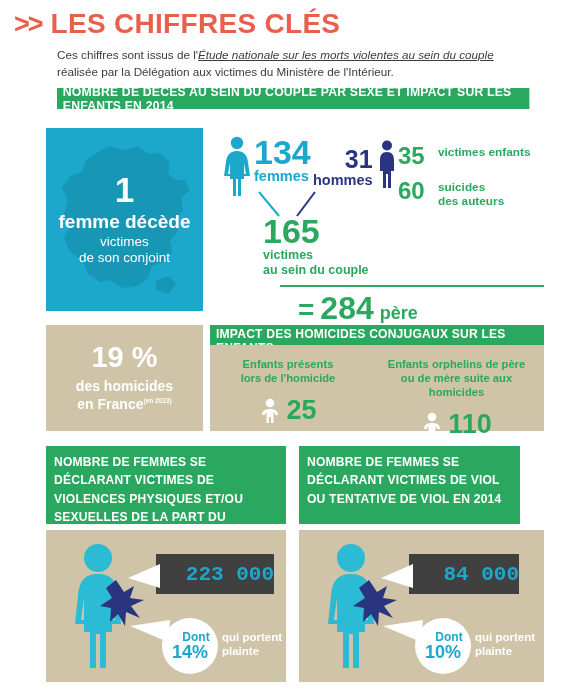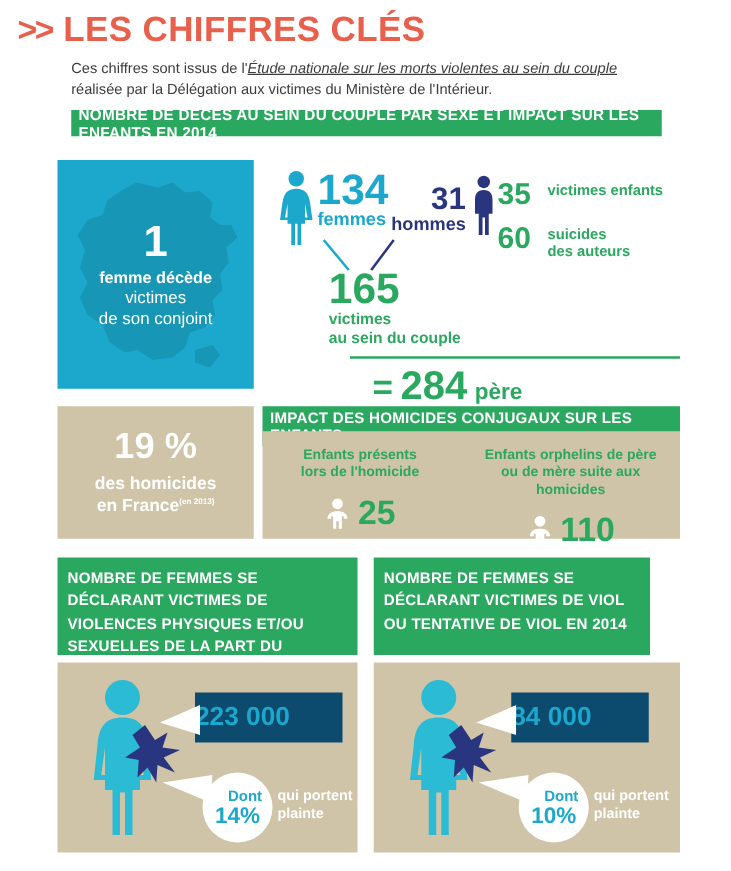--- a/index.html
+++ b/index.html
@@ -55,21 +55,21 @@
     position: absolute; left: 6px; top: 12px; width: 146px; height: 160px;
     opacity: 1;
   }
   .france-panel .txt {
     position: absolute; left: 0; top: 0; width: 157px; height: 183px;
     display: flex; flex-direction: column; align-items: center;
     justify-content: center; color: #fff; text-align: center;
     line-height: 1.25;
   }
   .big1 { font-size: 35px; font-weight: bold; line-height: 1; margin-bottom: 3px; }
-  .fp-l1 { font-size: 13px; font-weight: bold; }
+  .fp-l1 { font-size: 19px; font-weight: bold; }
   .fp-l2 { font-size: 13.5px; }
   .fp-l2 b { font-weight: bold; }
   .fp-l3 { font-size: 13.5px; }
   .fp-l4 { font-size: 13.5px; }
 
   
   .stat-femmes { position: absolute; left: 222px; top: 136px; display: flex; align-items: flex-start; }
   .stat-hommes { position: absolute; left: 313px; top: 140px; display: flex; align-items: flex-start; }
   .num-blue { color: #1CA8CC; font-weight: bold; font-size: 34px; line-height: 0.95; }
   .num-navy { color: #2A3580; font-weight: bold; font-size: 25px; line-height: 0.95; }
@@ -141,23 +141,23 @@
     font-size: 12.1px; line-height: 1.52; padding: 7px 8px;
     display: block;
   }
 
   
   .botpanel { position: absolute; top: 530px; height: 152px; background: #CFC4A8; }
   #bot-left { left: 46px; width: 240px; }
   #bot-right { left: 299px; width: 245px; }
 
   .bubble-rect {
-    position: absolute; background: #0c4a6e; display: flex;
-    align-items: center; justify-content: flex-start;
-    color: #1CA8CC; font-weight: bold;
+    position: absolute; background: #404040; display: flex;
+    align-items: center; justify-content: flex-end;
+    color: #1CA8CC; font-weight: bold; font-family: Liberation Mono, monospace;
   }
   .bubble-circle {
     position: absolute; background: #fff; border-radius: 50%;
     display: flex; flex-direction: column; align-items: center;
     justify-content: center; color: #1CA8CC; font-weight: bold;
   }
   .dont-word { font-size: 12px; line-height: 1; margin-left: 12px; }
   .dont-pct { font-size: 18px; line-height: 1.05; }
   .qui-porte {
     position: absolute; color: #fff; font-weight: bold;

